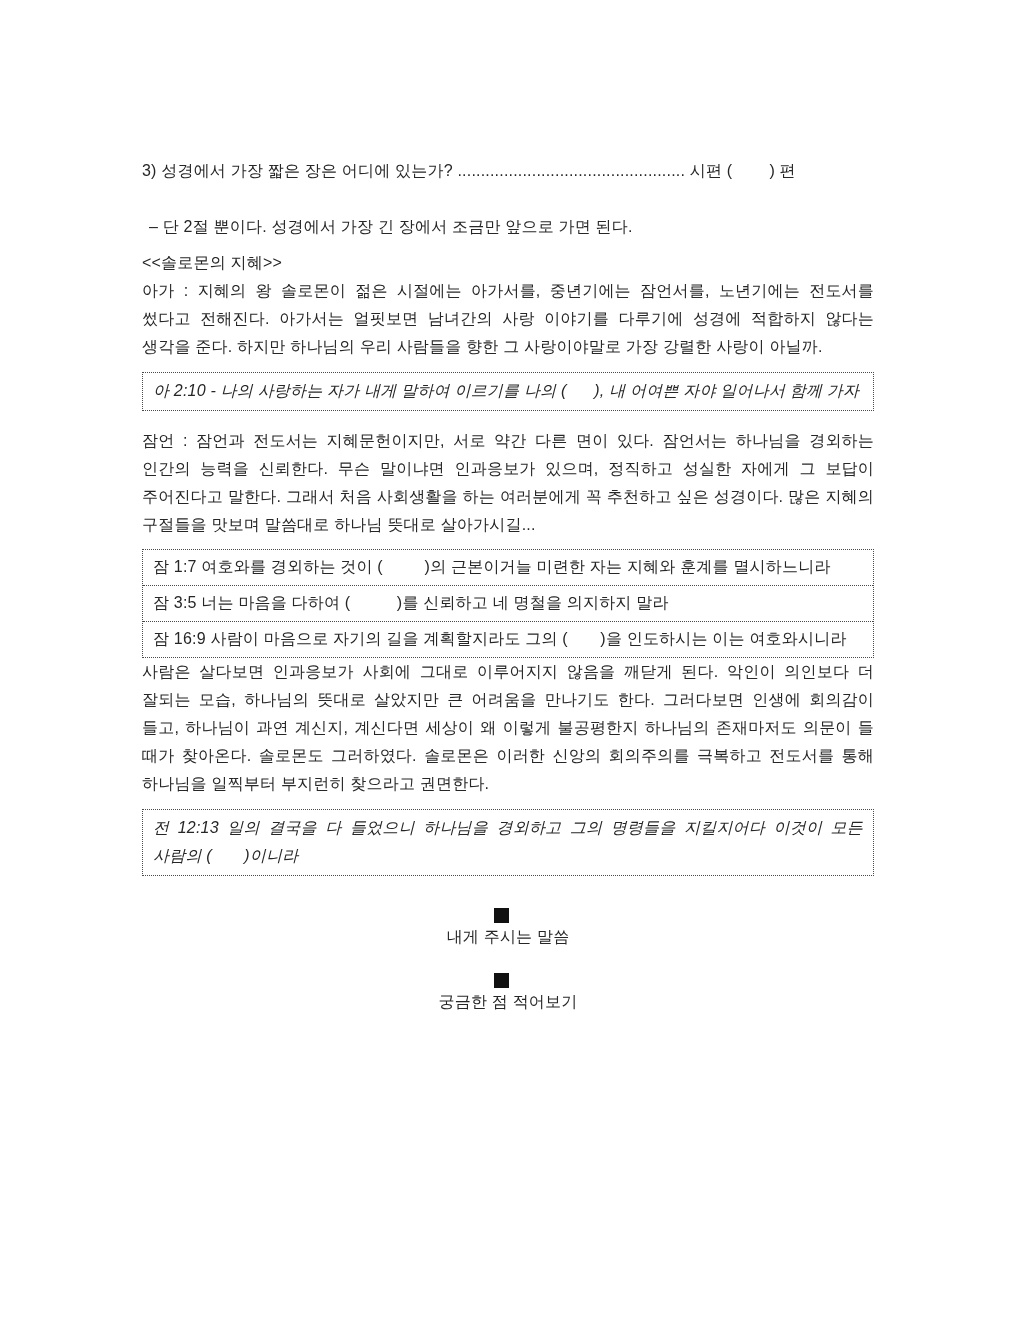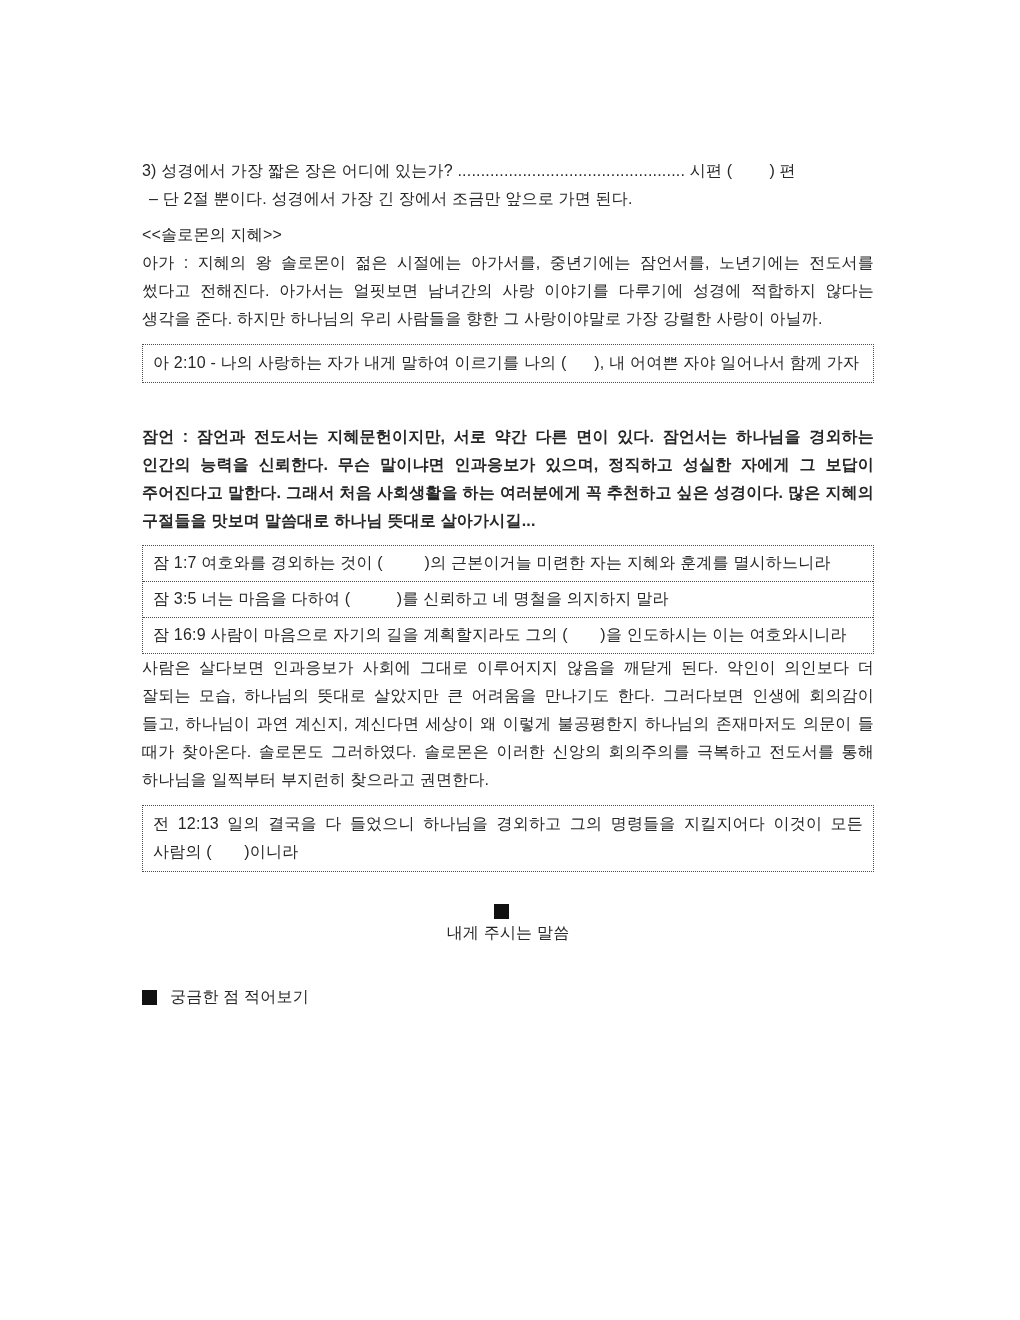--- a/index.html
+++ b/index.html
@@ -16,52 +16,53 @@
   .content {
     position: absolute;
     left: 142px;
     top: 157px;
     width: 732px;
     font-size: 16px;
     line-height: 28px;
     letter-spacing: 0.2px;
   }
   .q-line1 { white-space: nowrap; }
-  .q-line2 { padding-left: 7px; }
+  .q-line2 { padding-left: 7px; margin-top: 28px; }
   .section-title { margin-top: 8px; }
   .para {
     text-align: justify;
     word-break: keep-all;
   }
   .quote-box {
     margin-top: 11px;
     border: 1px dotted #4a4a4a;
     padding: 4px 10px 5px 10px;
     text-align: justify;
     word-break: keep-all;
+    font-style: italic;
   }
   .quote-table {
     margin-top: 10px;
     border: 1px dotted #4a4a4a;
   }
   .quote-row {
     padding: 3px 10px 4px 10px;
     text-align: justify;
     word-break: keep-all;
   }
   .quote-row + .quote-row { border-top: 1px dotted #4a4a4a; }
-  .mt-proverbs { margin-top: 40px; font-weight: bold; }
+  .mt-proverbs { margin-top: 16px; }
   .mt-eccl { margin-top: 20px; }
   .eccl-p2 { margin-top: 0; }
   .prompt-line {
     display: flex;
     align-items: center;
   }
   .prompt-word { margin-top: 32px; flex-direction: column; }
-  .prompt-question { margin-top: 36px; }
+  .prompt-question { margin-top: 22px; flex-direction: column; }
   .bullet-square {
     display: inline-block;
     width: 15px;
     height: 15px;
     background: #111111;
     margin-right: 13px;
     flex: 0 0 auto;
   }
 </style>
 </head>

